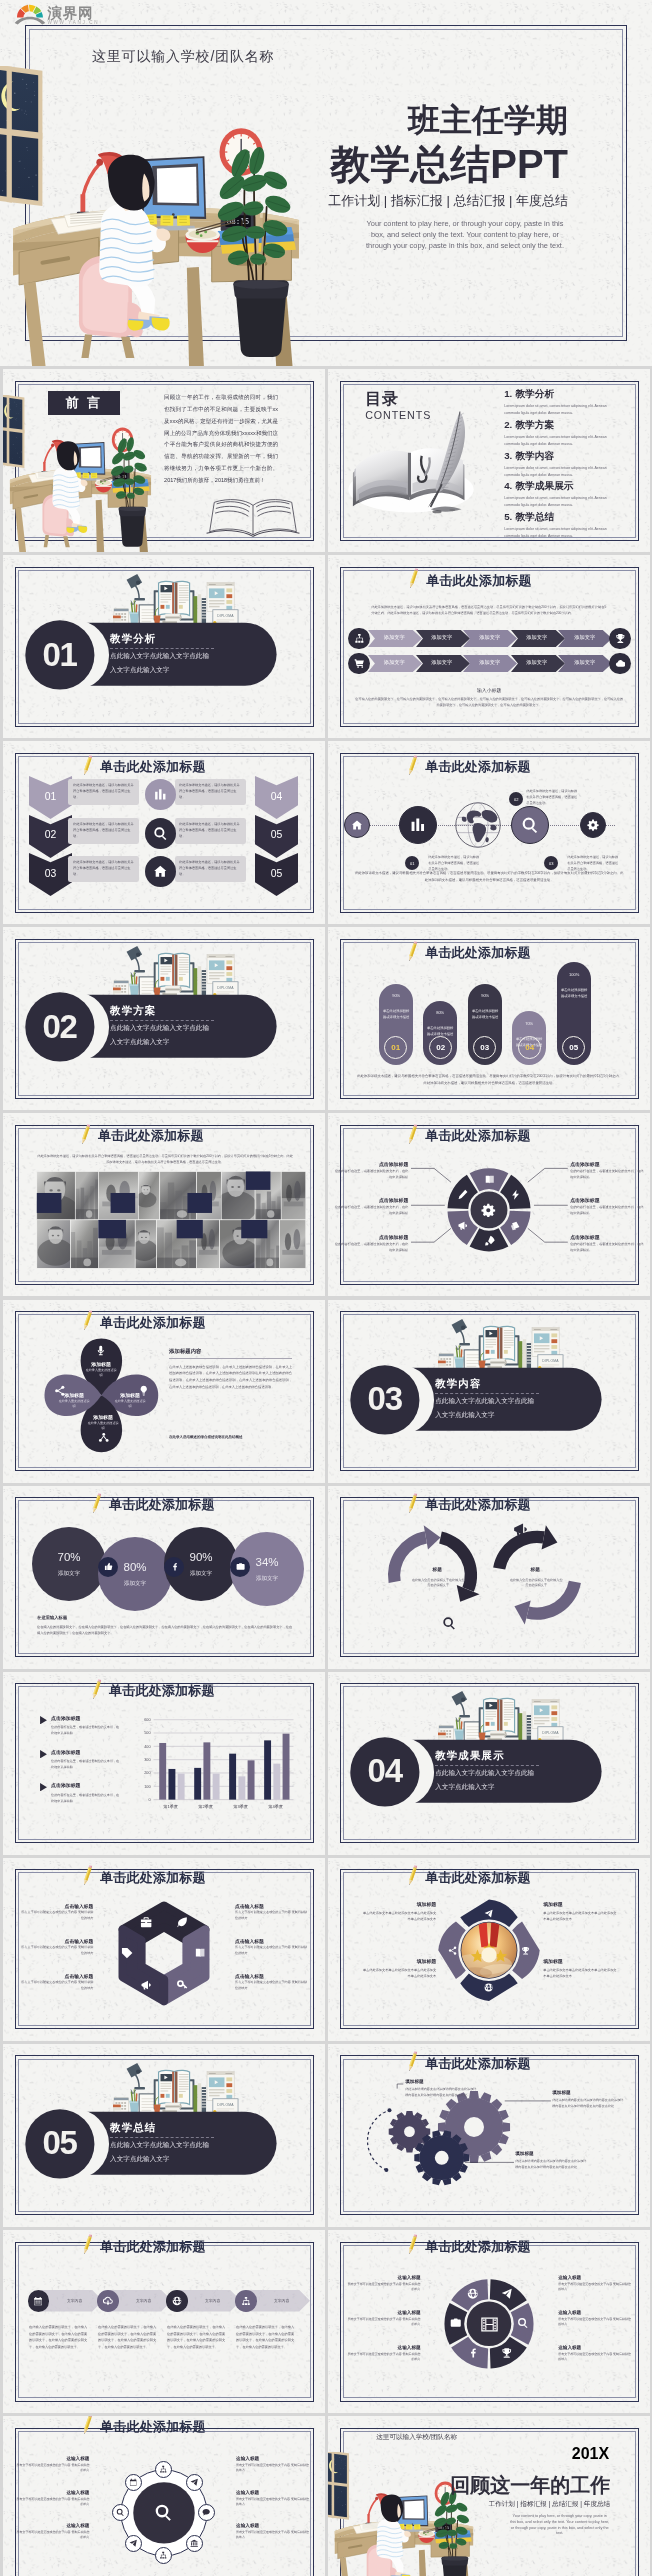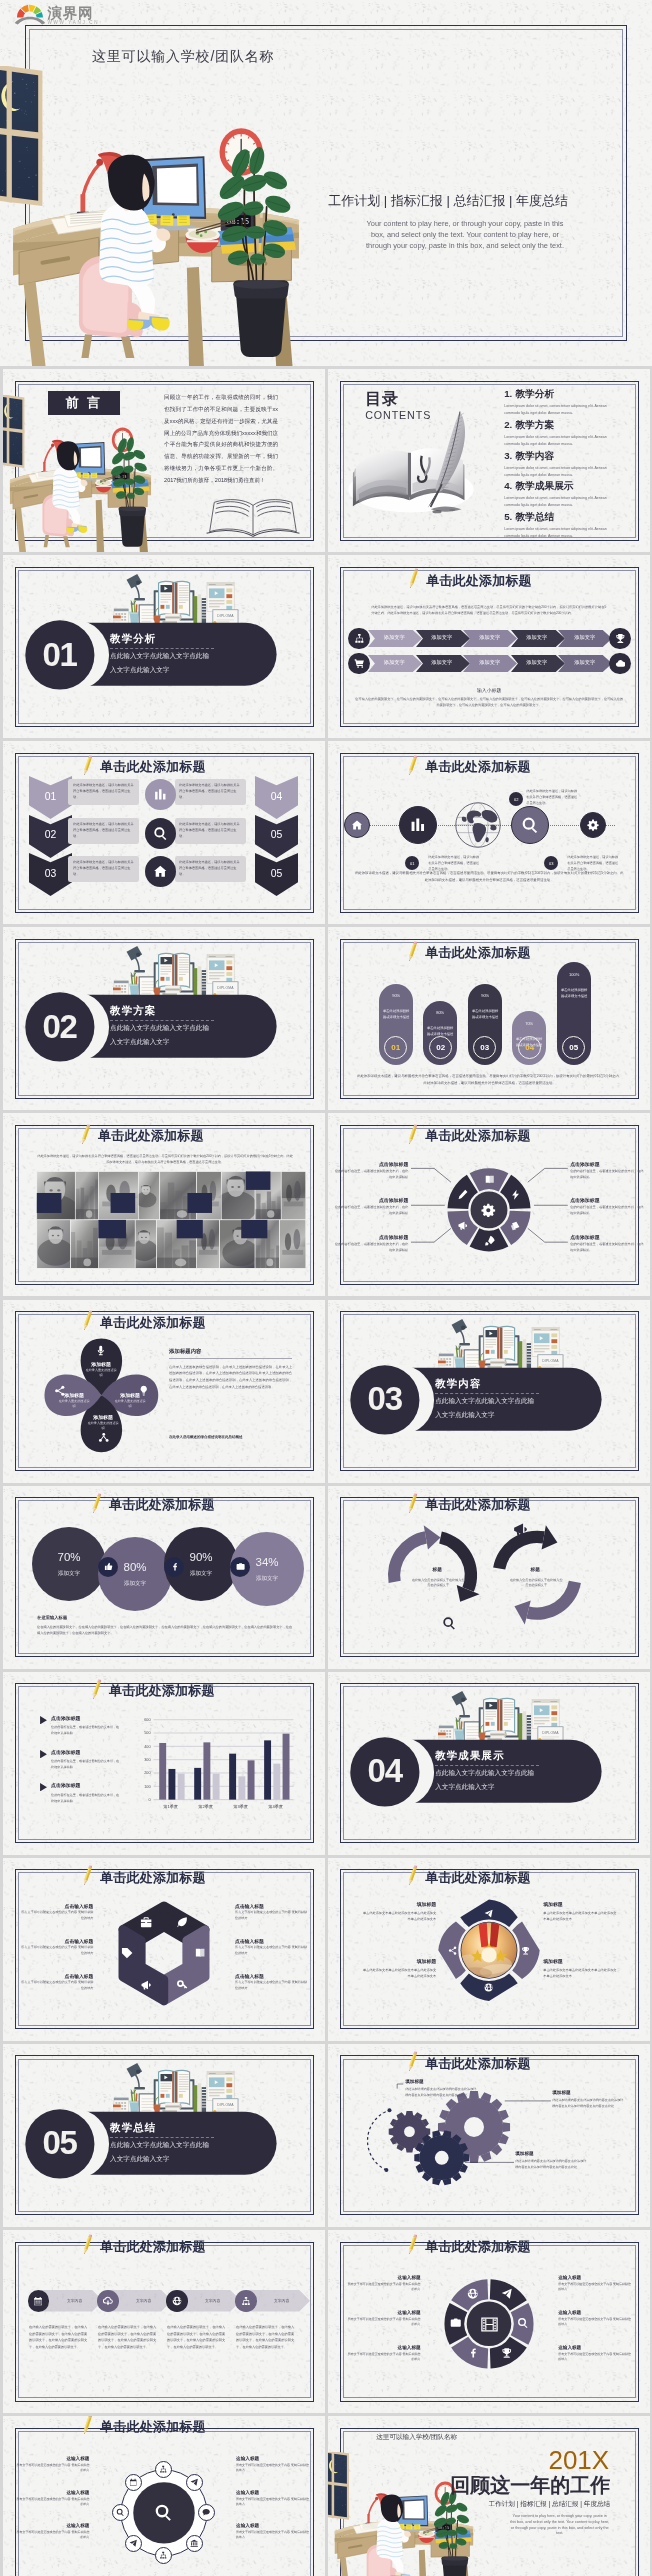--- a/index.html
+++ b/index.html
@@ -437,20 +437,22 @@
                   </g>
                   <path d="M322 296 L404 296 L396 378 C395 385 389 389 382 389 L344 389 C337 389 331 385 330 378 Z" fill="#26262e"></path>
                   <path d="M318 286 C318 282 322 280 328 280 L398 280 C404 280 408 282 408 286 L406 300 C406 304 402 306 396 306 L330 306 C324 306 320 304 320 300 Z" fill="#2e2e38"></path>
                   <ellipse cx="363" cy="286" rx="45" ry="6" fill="#3a3a45"></ellipse>
                 </g>
               </g>
             </svg>
           </div>
         </div>
         <div style="position:absolute;left:92px;top:48px;font-size:14px;color:#3c3a46;letter-spacing:0.8px">这里可以输入学校/团队名称</div>
+        <div style="position:absolute;right:84px;top:99px;font-size:32px;font-weight:bold;color:#2f2d3b;letter-spacing:0px">班主任学期</div>
+        <div style="position:absolute;right:84px;top:137px;font-size:40px;font-weight:bold;color:#2f2d3b;letter-spacing:0px">教学总结PPT</div>
         <div style="position:absolute;right:84px;top:192px;font-size:13px;color:#343240;letter-spacing:0px">工作计划 | 指标汇报 | 总结汇报 | 年度总结</div>
         <div style="position:absolute;right:88px;top:218px;width:198px;font-size:7.4px;line-height:1.5;color:#6a6874;text-align:center">Your content to play here, or through your copy, paste in this box, and select only the text. Your content to play here, or through your copy, paste in this box, and select only the text.</div>
         <div class="wm">
           <svg width="115" height="26" viewBox="0 0 150 34">
             <g transform="translate(22,6)">
               <path d="M0 17 A17 17 0 0 1 4.4 5.6 L10.6 11.4 A8.6 8.6 0 0 0 8.4 17 Z" fill="#e04b3a"></path>
               <path d="M5.3 4.7 A17 17 0 0 1 14.4 .3 L15.6 8.7 A8.6 8.6 0 0 0 11.2 10.6 Z" fill="#ef8a22"></path>
               <path d="M15.5 .2 A17 17 0 0 1 24.4 2.2 L20.3 9.8 A8.6 8.6 0 0 0 16.6 8.6 Z" fill="#f5c518"></path>
               <path d="M25.3 2.6 A17 17 0 0 1 31.8 8.8 L24.1 12.6 A8.6 8.6 0 0 0 21.2 10.2 Z" fill="#8cc63e"></path>
               <path d="M32.2 9.6 A17 17 0 0 1 34 17 L25.6 17 A8.6 8.6 0 0 0 24.6 13.2 Z" fill="#1aa6a6"></path>
@@ -3434,20 +3436,20 @@
                   </g>
                   <path d="M322 296 L404 296 L396 378 C395 385 389 389 382 389 L344 389 C337 389 331 385 330 378 Z" fill="#26262e"></path>
                   <path d="M318 286 C318 282 322 280 328 280 L398 280 C404 280 408 282 408 286 L406 300 C406 304 402 306 396 306 L330 306 C324 306 320 304 320 300 Z" fill="#2e2e38"></path>
                   <ellipse cx="363" cy="286" rx="45" ry="6" fill="#3a3a45"></ellipse>
                 </g>
               </g>
             </svg>
           </div>
         </div>
         <div style="position:absolute;left:48px;top:17px;font-size:6.6px;color:#3c3a46">这里可以输入学校/团队名称</div>
-        <div style="position:absolute;right:41px;top:29px;font-size:26px;font-weight:normal;color:#a16207;letter-spacing:0px">201X</div>
+        <div style="position:absolute;right:41px;top:29px;font-size:16px;font-weight:bold;color:#000000;letter-spacing:0px">201X</div>
         <div style="position:absolute;right:40px;top:56px;font-size:20px;font-weight:bold;color:#2f2d3b">回顾这一年的工作</div>
         <div style="position:absolute;right:40px;top:84px;font-size:6.6px;color:#343240">工作计划 | 指标汇报 | 总结汇报 | 年度总结</div>
         <div style="position:absolute;right:40px;top:98px;width:101px;font-size:3.8px;line-height:1.5;color:#6a6874;text-align:center">Your content to play here, or through your copy, paste in this box, and select only the text. Your content to play here, or through your copy, paste in this box, and select only the text.</div>
       </div>
     </div>
   </div>
 
 
 </body></html>

